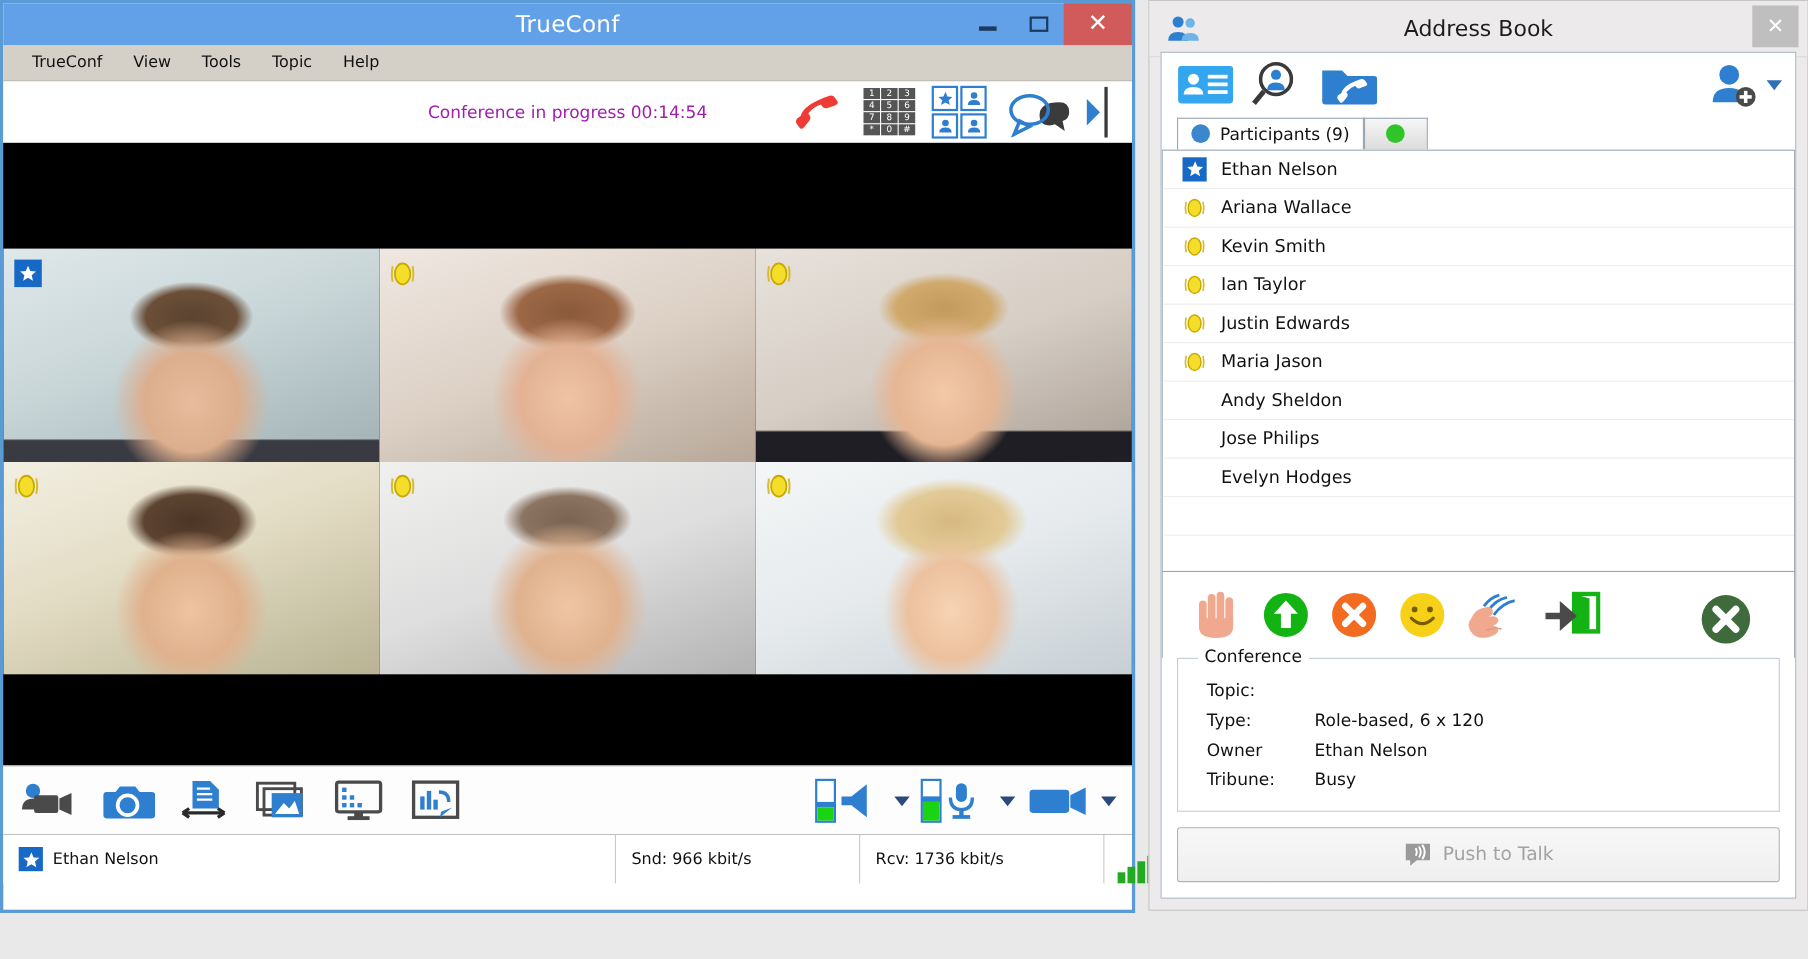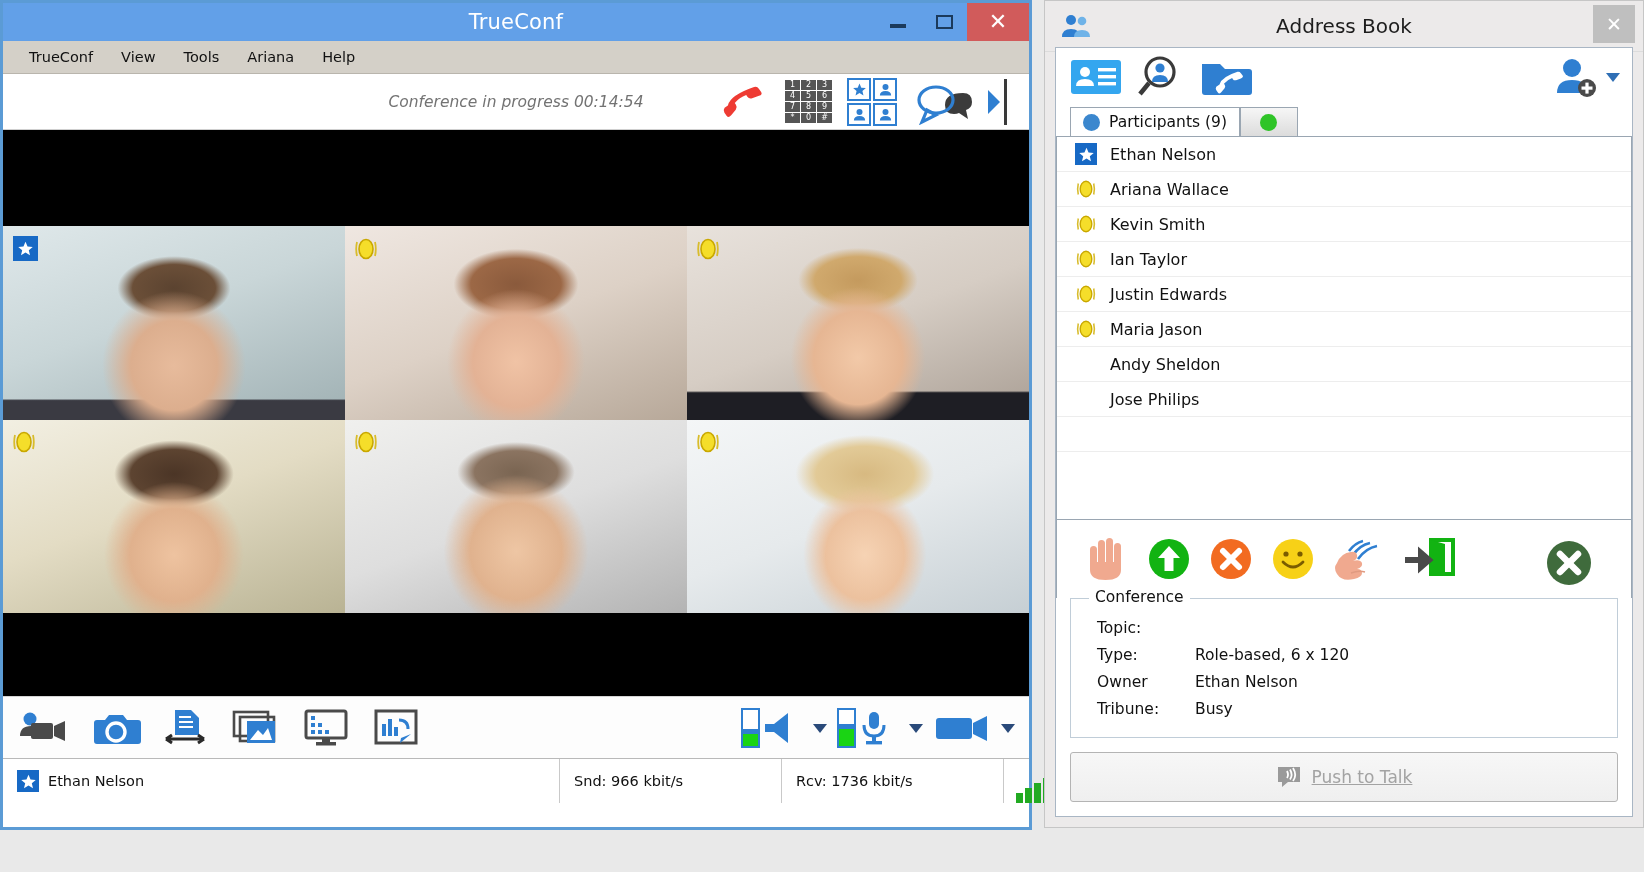--- a/index.html
+++ b/index.html
@@ -37,21 +37,21 @@
     padding-left:12px;gap:0px;
     border-bottom:1px solid #b9b5ad;
   }
   .menubar .mi{padding:3px 14px;font-size:14.5px;color:#111;cursor:default;}
 
   .confbar{
     position:relative;height:55px;background:#ffffff;
     display:flex;align-items:center;justify-content:center;
     border-bottom:1px solid #cfcfcf;
   }
-  .conftext{font-size:15.5px;color:#737373;font-style:italic;}
+  .conftext{font-size:15.5px;color:#a21caf;}
   .confbar-icons{position:absolute;right:18px;top:0;height:55px;display:flex;align-items:center;gap:14px;}
 
   
   .videoarea{position:relative;background:#000;height:566px;overflow:hidden;}
   .blackbar{background:#000;height:96px;}
   .grid{display:grid;grid-template-columns:repeat(3,1fr);grid-template-rows:repeat(2,1fr);height:387px;}
   .cell{position:relative;overflow:hidden;}
   .cell .badge{position:absolute;left:10px;top:10px;z-index:4;}
   .star-badge{width:25px;height:25px;background:#1769c5;display:flex;align-items:center;justify-content:center;}
   .star-badge svg{width:17px;height:17px;}
@@ -143,21 +143,21 @@
   .crow .k{width:98px;}
   .crow .v{}
 
   .btnrow{display:flex;gap:9px;padding:14px;}
   .abtn{
     flex:1;height:48px;border:1px solid #b4b4b4;border-radius:3px;
     background:linear-gradient(#fdfdfd,#e6e6e6);
     display:flex;align-items:center;justify-content:center;gap:10px;
     font-size:17px;color:#111;
   }
-  .abtn.disabled{color:#a3a3a3;background:linear-gradient(#f7f7f7,#efefef);text-decoration:underline;}
+  .abtn.disabled{color:#a3a3a3;background:linear-gradient(#f7f7f7,#efefef);}
 </style>
 </head>
 <body>
 
 <div class="root">
 
   <div class="tc-window">
 
     <div class="titlebar">
       <div class="title">TrueConf</div>
@@ -171,21 +171,21 @@
         <div class="wbtn close">
             <span class="glyph">✕</span>
           </div>
       </div>
     </div>
 
     <div class="menubar">
       <div class="mi">TrueConf</div>
       <div class="mi">View</div>
       <div class="mi">Tools</div>
-      <div class="mi">Ariana</div>
+      <div class="mi">Topic</div>
       <div class="mi">Help</div>
     </div>
 
     <div class="confbar">
       <div class="conftext">Conference in progress 00:14:54</div>
       <div class="confbar-icons">
 
         <div style="width:52px;height:42px;">
           <svg viewBox="0 0 52 42" width="52" height="42">
             <g transform="rotate(-35 26 21)">
@@ -622,20 +622,24 @@
         <div class="li">
           <span class="ic"></span>
           <span>Andy Sheldon</span>
         </div>
         <div class="li">
           <span class="ic"></span>
           <span>Jose Philips</span>
         </div>
         <div class="li">
           <span class="ic"></span>
+          <span>Evelyn Hodges</span>
+        </div>
+        <div class="li">
+          <span class="ic"></span>
           <span></span>
         </div>
         <div class="li" style="border-bottom:none;">
           <span class="ic"></span>
           <span></span>
         </div>
       </div>
 
       <div class="actions">
         <div style="width:44px;height:46px;">

